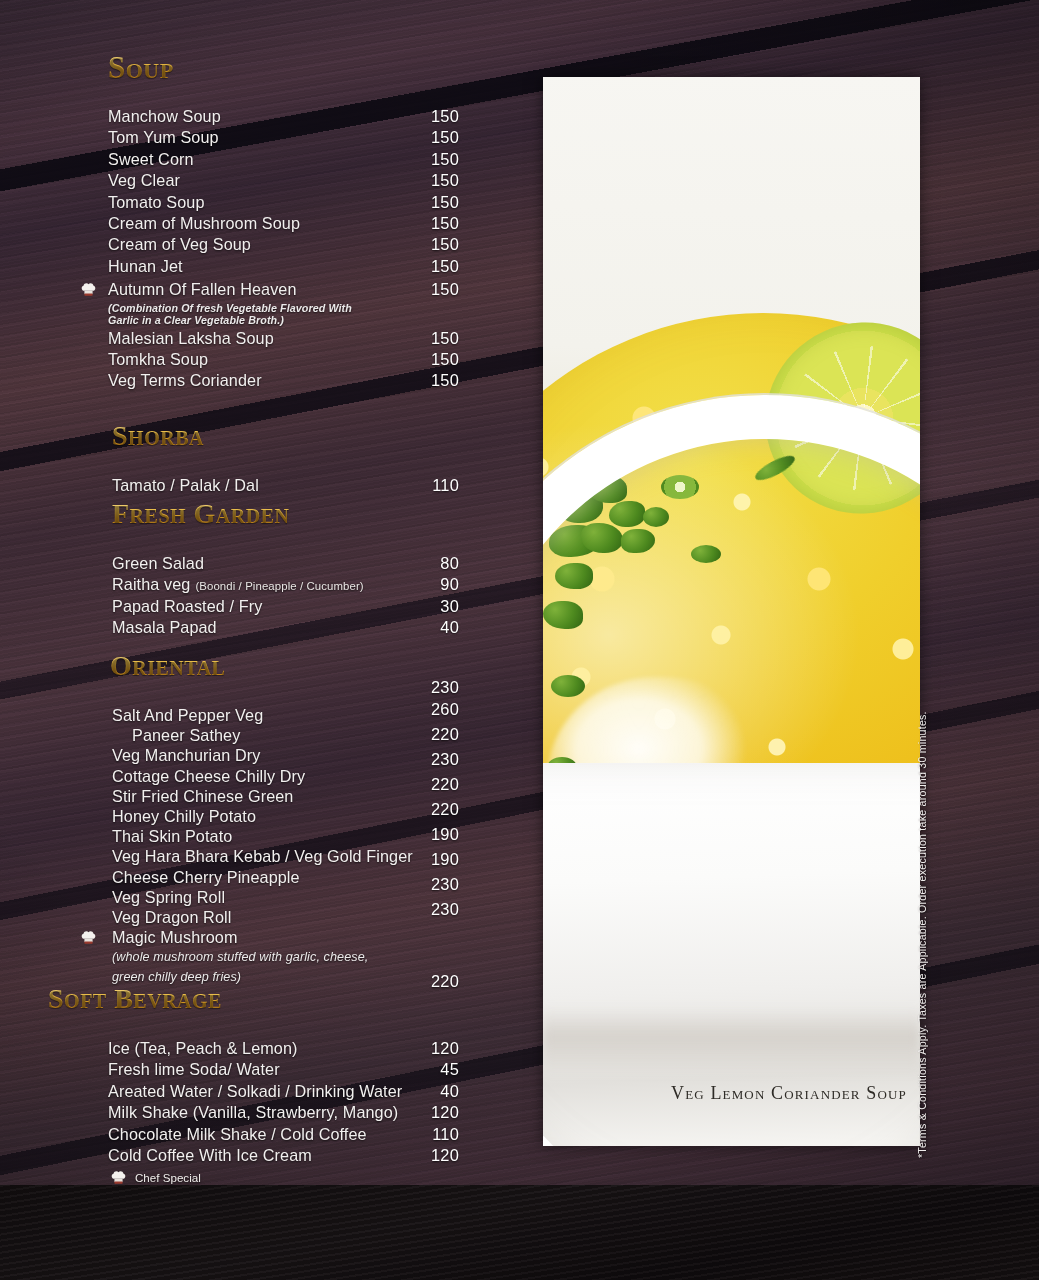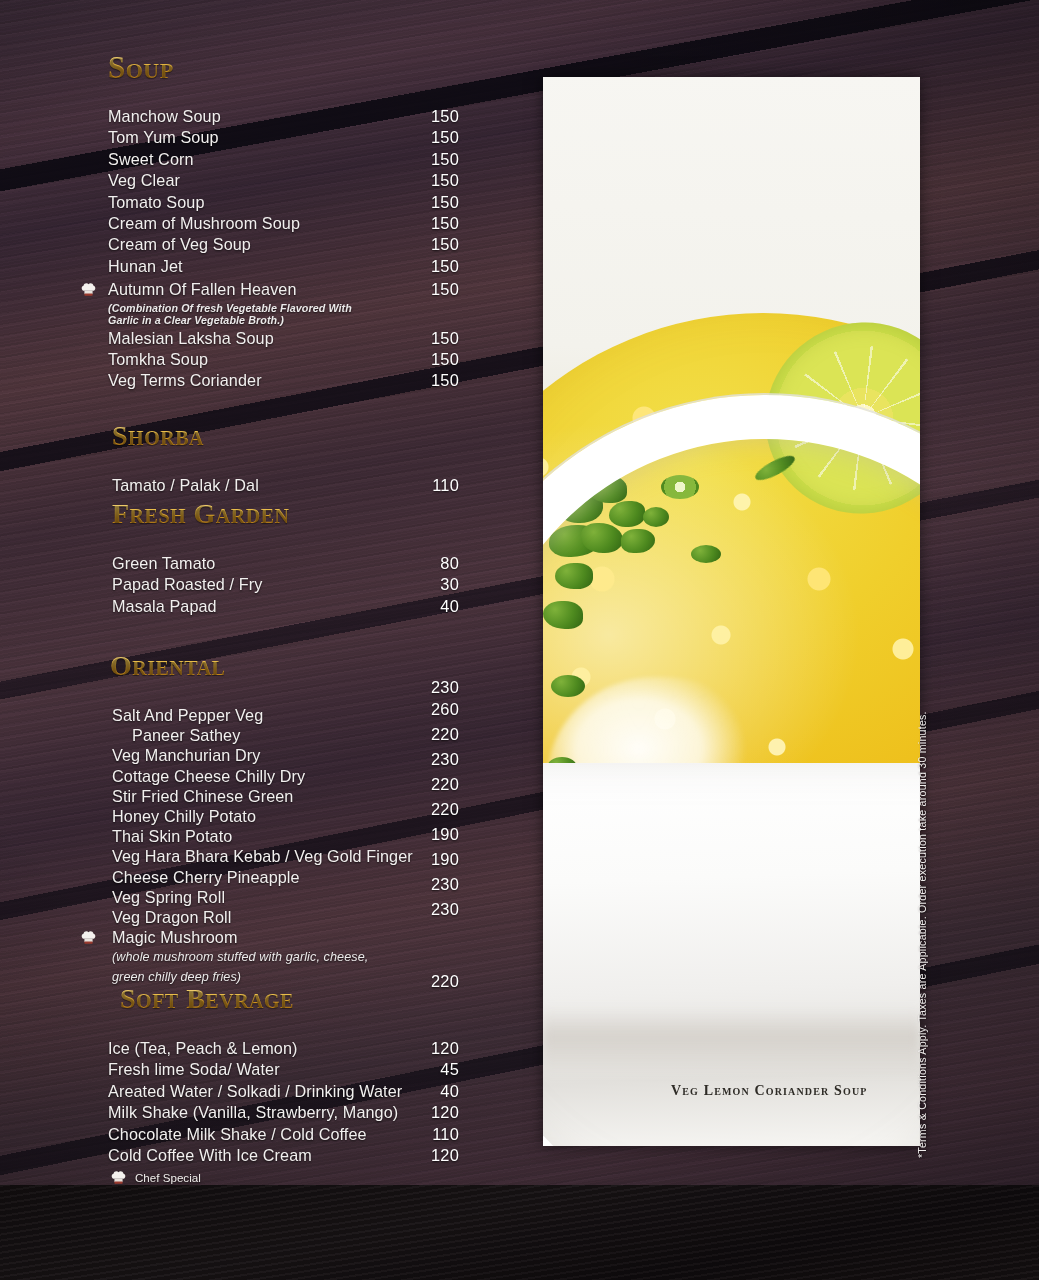--- a/index.html
+++ b/index.html
@@ -307,22 +307,22 @@
     background: linear-gradient(180deg, rgba(205,200,192,0.0) 0%, rgba(198,192,184,0.55) 45%, rgba(225,222,216,0.2) 100%);
     filter: blur(5px);
   }
 
   #photo-caption {
     position: absolute;
     left: 128px;
     top: 1006px;
     font-family: "Liberation Serif", serif;
     font-variant: small-caps;
-    font-weight: 700;
-    font-size: 14px;
+    font-weight: 400;
+    font-size: 18px;
     letter-spacing: 1.15px;
     color: #2e2b26;
     white-space: nowrap;
   }
 
   
   #terms-vertical {
     position: absolute;
     left: 912px;
     top: 762px;
@@ -439,23 +439,27 @@
           <span class="name" style="left:112px;">Tamato / Palak / Dal</span>
           <span class="price" style="left:403px;right:auto;">110</span>
         </div>
     </div>
   </div>
 
   <div class="section" style="top:500px;">
     <div class="section-title" style="font-size:28px; margin-left:112px;">Fresh Garden</div>
     <div class="items" style="margin-top:26px;">
       <div class="row">
-          <span class="name" style="left:112px;">Green Tamato</span>
+          <span class="name" style="left:112px;">Green Salad</span>
           <span class="price" style="left:403px;right:auto;">80</span>
         </div>
+      <div class="row">
+        <span class="name" style="left:112px;"><span>Raitha veg</span><span class="sub-inline" style="margin-left:5px;">(Boondi / Pineapple / Cucumber)</span></span>
+        <span class="price" style="left:403px;right:auto;">90</span>
+      </div>
       <div class="row">
           <span class="name" style="left:112px;">Papad Roasted / Fry</span>
           <span class="price" style="left:403px;right:auto;">30</span>
         </div>
       <div class="row">
           <span class="name" style="left:112px;">Masala Papad</span>
           <span class="price" style="left:403px;right:auto;">40</span>
         </div>
     </div>
   </div>
@@ -518,21 +522,21 @@
       <span class="price" style="left:0; right:auto; top:122px;">220</span>
       <span class="price" style="left:0; right:auto; top:147px;">190</span>
       <span class="price" style="left:0; right:auto; top:172px;">190</span>
       <span class="price" style="left:0; right:auto; top:197px;">230</span>
       <span class="price" style="left:0; right:auto; top:222px;">230</span>
       <span class="price" style="left:0; right:auto; top:294px;">220</span>
     </div>
   </div>
 
   <div class="section" style="top:985px;">
-    <div class="section-title" style="font-size:28px; margin-left:120px;">Soft Bevrage</div>
+    <div class="section-title" style="font-size:28px; margin-left:48px;">Soft Bevrage</div>
     <div class="items" style="margin-top:26px;">
       <div class="row">
           <span class="name" style="left:108px;">Ice (Tea, Peach &amp; Lemon)</span>
           <span class="price" style="left:403px;right:auto;">120</span>
         </div>
       <div class="row">
           <span class="name" style="left:108px;">Fresh lime Soda/ Water</span>
           <span class="price" style="left:403px;right:auto;">45</span>
         </div>
       <div class="row">

